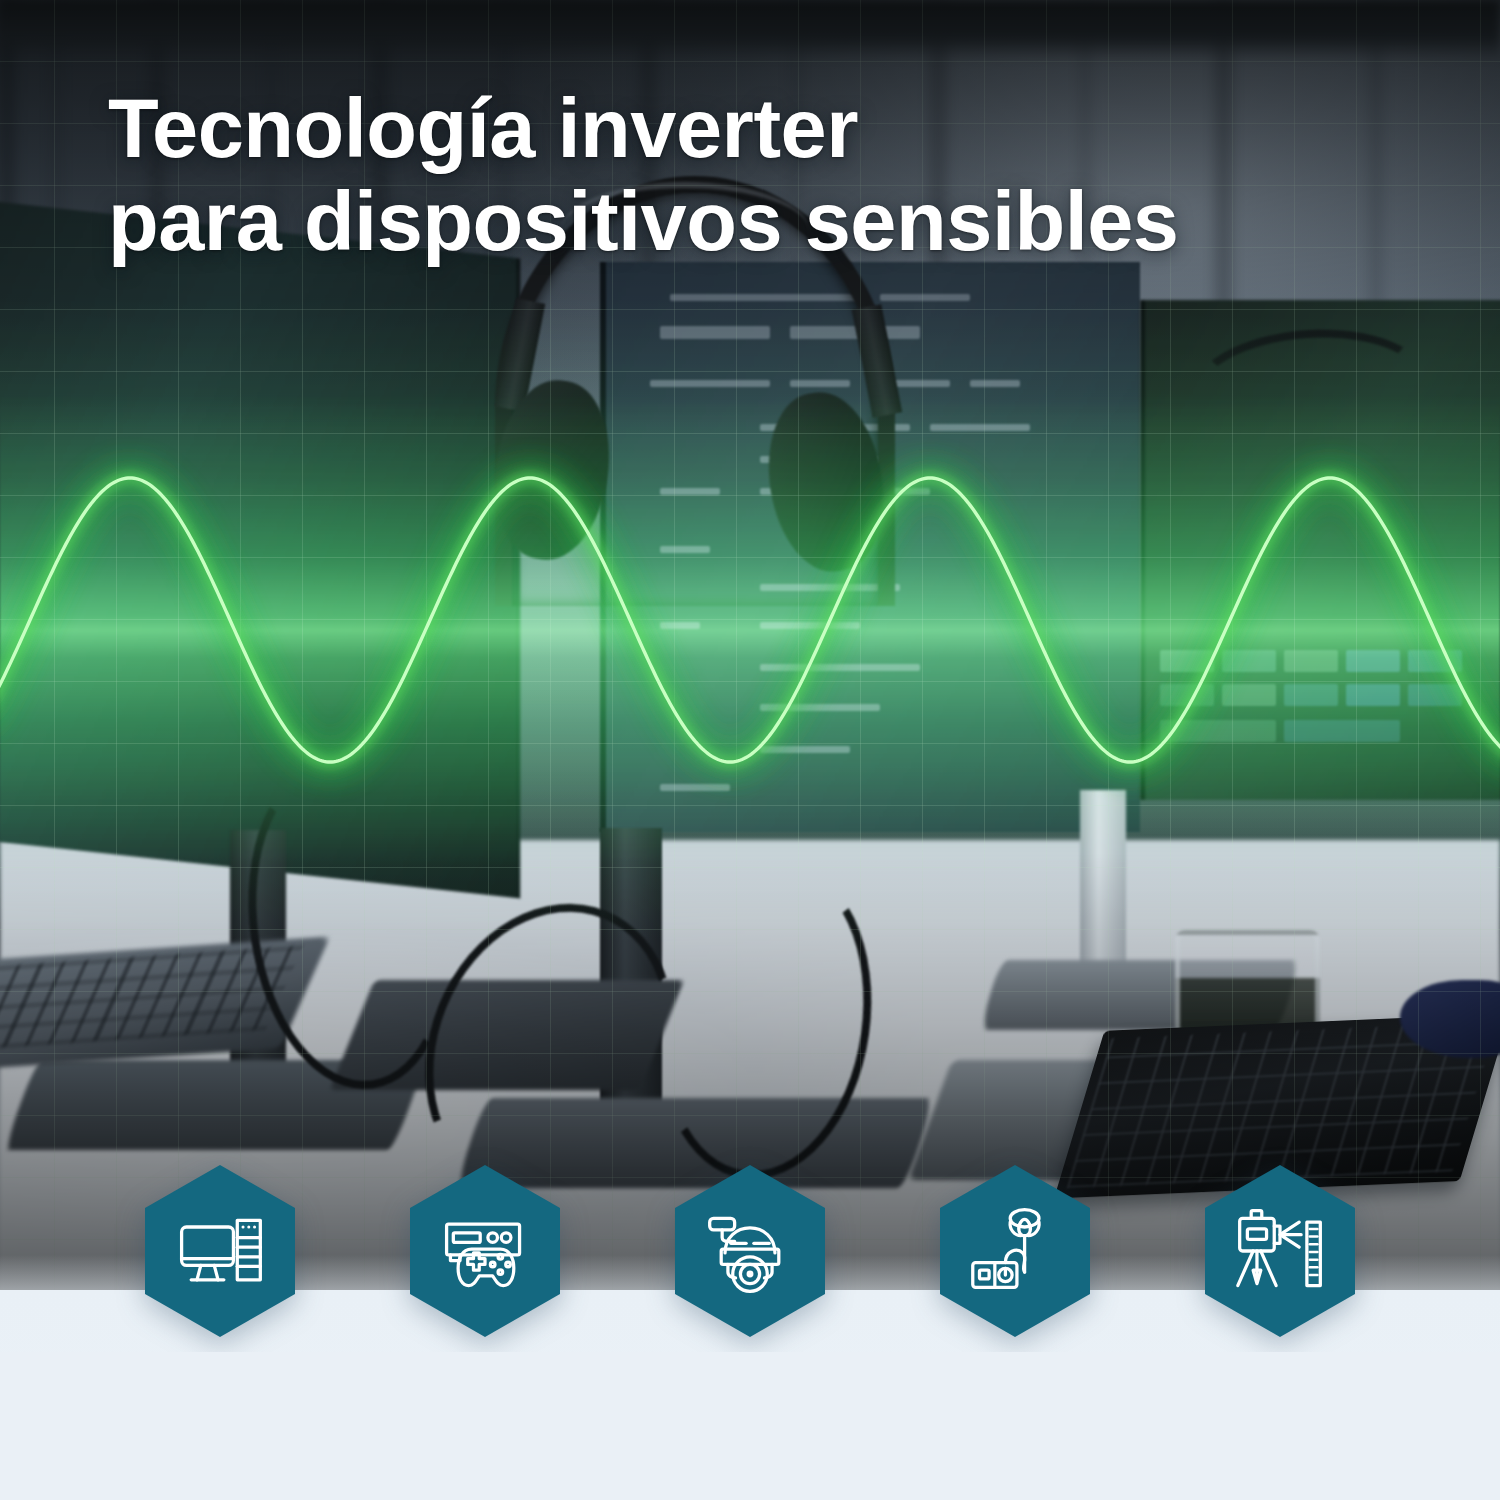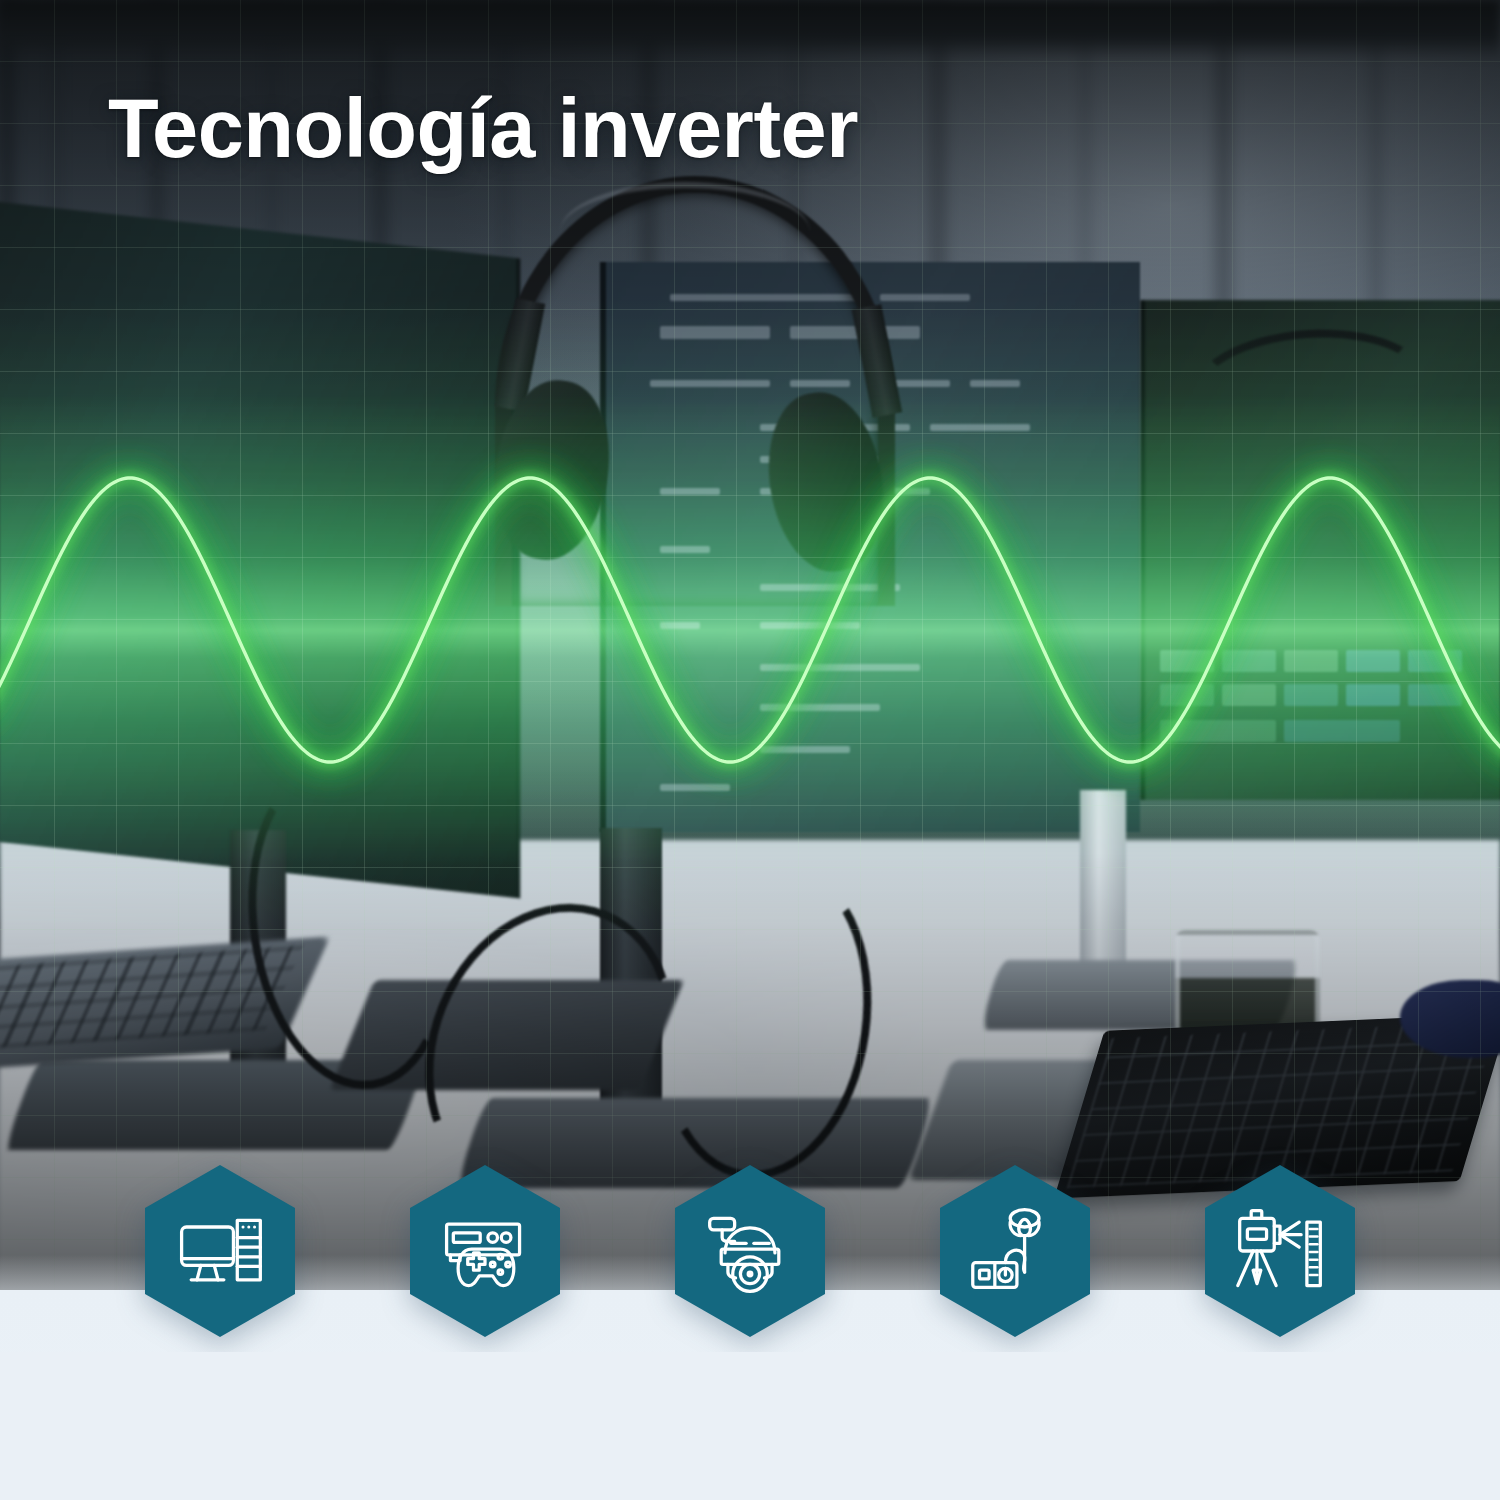--- a/index.html
+++ b/index.html
@@ -425,20 +425,21 @@
 
     <path id="sineHalo" fill="none" stroke="#33c24a" stroke-width="16" stroke-linecap="round" opacity=".55" filter="url(#glowBig)" d="M-20.0 720.41 L-18.0 717.21 L-16.0 713.91 L-14.0 710.51 L-12.0 707.03 L-10.0 703.47 L-8.0 699.82 L-6.0 696.09 L-4.0 692.28 L-2.0 688.41 L0.0 684.47 L2.0 680.46 L4.0 676.40 L6.0 672.27 L8.0 668.10 L10.0 663.88 L12.0 659.62 L14.0 655.31 L16.0 650.98 L18.0 646.61 L20.0 642.21 L22.0 637.80 L24.0 633.36 L26.0 628.92 L28.0 624.46 L30.0 620.00 L32.0 615.54 L34.0 611.08 L36.0 606.64 L38.0 602.20 L40.0 597.79 L42.0 593.39 L44.0 589.02 L46.0 584.69 L48.0 580.38 L50.0 576.12 L52.0 571.90 L54.0 567.73 L56.0 563.60 L58.0 559.54 L60.0 555.53 L62.0 551.59 L64.0 547.72 L66.0 543.91 L68.0 540.18 L70.0 536.53 L72.0 532.97 L74.0 529.49 L76.0 526.09 L78.0 522.79 L80.0 519.59 L82.0 516.49 L84.0 513.48 L86.0 510.59 L88.0 507.80 L90.0 505.12 L92.0 502.55 L94.0 500.11 L96.0 497.77 L98.0 495.56 L100.0 493.48 L102.0 491.51 L104.0 489.68 L106.0 487.97 L108.0 486.39 L110.0 484.95 L112.0 483.64 L114.0 482.46 L116.0 481.42 L118.0 480.52 L120.0 479.75 L122.0 479.12 L124.0 478.63 L126.0 478.28 L128.0 478.07 L130.0 478.00 L132.0 478.07 L134.0 478.28 L136.0 478.63 L138.0 479.12 L140.0 479.75 L142.0 480.52 L144.0 481.42 L146.0 482.46 L148.0 483.64 L150.0 484.95 L152.0 486.39 L154.0 487.97 L156.0 489.68 L158.0 491.51 L160.0 493.48 L162.0 495.56 L164.0 497.77 L166.0 500.11 L168.0 502.55 L170.0 505.12 L172.0 507.80 L174.0 510.59 L176.0 513.48 L178.0 516.49 L180.0 519.59 L182.0 522.79 L184.0 526.09 L186.0 529.49 L188.0 532.97 L190.0 536.53 L192.0 540.18 L194.0 543.91 L196.0 547.72 L198.0 551.59 L200.0 555.53 L202.0 559.54 L204.0 563.60 L206.0 567.73 L208.0 571.90 L210.0 576.12 L212.0 580.38 L214.0 584.69 L216.0 589.02 L218.0 593.39 L220.0 597.79 L222.0 602.20 L224.0 606.64 L226.0 611.08 L228.0 615.54 L230.0 620.00 L232.0 624.46 L234.0 628.92 L236.0 633.36 L238.0 637.80 L240.0 642.21 L242.0 646.61 L244.0 650.98 L246.0 655.31 L248.0 659.62 L250.0 663.88 L252.0 668.10 L254.0 672.27 L256.0 676.40 L258.0 680.46 L260.0 684.47 L262.0 688.41 L264.0 692.28 L266.0 696.09 L268.0 699.82 L270.0 703.47 L272.0 707.03 L274.0 710.51 L276.0 713.91 L278.0 717.21 L280.0 720.41 L282.0 723.51 L284.0 726.52 L286.0 729.41 L288.0 732.20 L290.0 734.88 L292.0 737.45 L294.0 739.89 L296.0 742.23 L298.0 744.44 L300.0 746.52 L302.0 748.49 L304.0 750.32 L306.0 752.03 L308.0 753.61 L310.0 755.05 L312.0 756.36 L314.0 757.54 L316.0 758.58 L318.0 759.48 L320.0 760.25 L322.0 760.88 L324.0 761.37 L326.0 761.72 L328.0 761.93 L330.0 762.00 L332.0 761.93 L334.0 761.72 L336.0 761.37 L338.0 760.88 L340.0 760.25 L342.0 759.48 L344.0 758.58 L346.0 757.54 L348.0 756.36 L350.0 755.05 L352.0 753.61 L354.0 752.03 L356.0 750.32 L358.0 748.49 L360.0 746.52 L362.0 744.44 L364.0 742.23 L366.0 739.89 L368.0 737.45 L370.0 734.88 L372.0 732.20 L374.0 729.41 L376.0 726.52 L378.0 723.51 L380.0 720.41 L382.0 717.21 L384.0 713.91 L386.0 710.51 L388.0 707.03 L390.0 703.47 L392.0 699.82 L394.0 696.09 L396.0 692.28 L398.0 688.41 L400.0 684.47 L402.0 680.46 L404.0 676.40 L406.0 672.27 L408.0 668.10 L410.0 663.88 L412.0 659.62 L414.0 655.31 L416.0 650.98 L418.0 646.61 L420.0 642.21 L422.0 637.80 L424.0 633.36 L426.0 628.92 L428.0 624.46 L430.0 620.00 L432.0 615.54 L434.0 611.08 L436.0 606.64 L438.0 602.20 L440.0 597.79 L442.0 593.39 L444.0 589.02 L446.0 584.69 L448.0 580.38 L450.0 576.12 L452.0 571.90 L454.0 567.73 L456.0 563.60 L458.0 559.54 L460.0 555.53 L462.0 551.59 L464.0 547.72 L466.0 543.91 L468.0 540.18 L470.0 536.53 L472.0 532.97 L474.0 529.49 L476.0 526.09 L478.0 522.79 L480.0 519.59 L482.0 516.49 L484.0 513.48 L486.0 510.59 L488.0 507.80 L490.0 505.12 L492.0 502.55 L494.0 500.11 L496.0 497.77 L498.0 495.56 L500.0 493.48 L502.0 491.51 L504.0 489.68 L506.0 487.97 L508.0 486.39 L510.0 484.95 L512.0 483.64 L514.0 482.46 L516.0 481.42 L518.0 480.52 L520.0 479.75 L522.0 479.12 L524.0 478.63 L526.0 478.28 L528.0 478.07 L530.0 478.00 L532.0 478.07 L534.0 478.28 L536.0 478.63 L538.0 479.12 L540.0 479.75 L542.0 480.52 L544.0 481.42 L546.0 482.46 L548.0 483.64 L550.0 484.95 L552.0 486.39 L554.0 487.97 L556.0 489.68 L558.0 491.51 L560.0 493.48 L562.0 495.56 L564.0 497.77 L566.0 500.11 L568.0 502.55 L570.0 505.12 L572.0 507.80 L574.0 510.59 L576.0 513.48 L578.0 516.49 L580.0 519.59 L582.0 522.79 L584.0 526.09 L586.0 529.49 L588.0 532.97 L590.0 536.53 L592.0 540.18 L594.0 543.91 L596.0 547.72 L598.0 551.59 L600.0 555.53 L602.0 559.54 L604.0 563.60 L606.0 567.73 L608.0 571.90 L610.0 576.12 L612.0 580.38 L614.0 584.69 L616.0 589.02 L618.0 593.39 L620.0 597.79 L622.0 602.20 L624.0 606.64 L626.0 611.08 L628.0 615.54 L630.0 620.00 L632.0 624.46 L634.0 628.92 L636.0 633.36 L638.0 637.80 L640.0 642.21 L642.0 646.61 L644.0 650.98 L646.0 655.31 L648.0 659.62 L650.0 663.88 L652.0 668.10 L654.0 672.27 L656.0 676.40 L658.0 680.46 L660.0 684.47 L662.0 688.41 L664.0 692.28 L666.0 696.09 L668.0 699.82 L670.0 703.47 L672.0 707.03 L674.0 710.51 L676.0 713.91 L678.0 717.21 L680.0 720.41 L682.0 723.51 L684.0 726.52 L686.0 729.41 L688.0 732.20 L690.0 734.88 L692.0 737.45 L694.0 739.89 L696.0 742.23 L698.0 744.44 L700.0 746.52 L702.0 748.49 L704.0 750.32 L706.0 752.03 L708.0 753.61 L710.0 755.05 L712.0 756.36 L714.0 757.54 L716.0 758.58 L718.0 759.48 L720.0 760.25 L722.0 760.88 L724.0 761.37 L726.0 761.72 L728.0 761.93 L730.0 762.00 L732.0 761.93 L734.0 761.72 L736.0 761.37 L738.0 760.88 L740.0 760.25 L742.0 759.48 L744.0 758.58 L746.0 757.54 L748.0 756.36 L750.0 755.05 L752.0 753.61 L754.0 752.03 L756.0 750.32 L758.0 748.49 L760.0 746.52 L762.0 744.44 L764.0 742.23 L766.0 739.89 L768.0 737.45 L770.0 734.88 L772.0 732.20 L774.0 729.41 L776.0 726.52 L778.0 723.51 L780.0 720.41 L782.0 717.21 L784.0 713.91 L786.0 710.51 L788.0 707.03 L790.0 703.47 L792.0 699.82 L794.0 696.09 L796.0 692.28 L798.0 688.41 L800.0 684.47 L802.0 680.46 L804.0 676.40 L806.0 672.27 L808.0 668.10 L810.0 663.88 L812.0 659.62 L814.0 655.31 L816.0 650.98 L818.0 646.61 L820.0 642.21 L822.0 637.80 L824.0 633.36 L826.0 628.92 L828.0 624.46 L830.0 620.00 L832.0 615.54 L834.0 611.08 L836.0 606.64 L838.0 602.20 L840.0 597.79 L842.0 593.39 L844.0 589.02 L846.0 584.69 L848.0 580.38 L850.0 576.12 L852.0 571.90 L854.0 567.73 L856.0 563.60 L858.0 559.54 L860.0 555.53 L862.0 551.59 L864.0 547.72 L866.0 543.91 L868.0 540.18 L870.0 536.53 L872.0 532.97 L874.0 529.49 L876.0 526.09 L878.0 522.79 L880.0 519.59 L882.0 516.49 L884.0 513.48 L886.0 510.59 L888.0 507.80 L890.0 505.12 L892.0 502.55 L894.0 500.11 L896.0 497.77 L898.0 495.56 L900.0 493.48 L902.0 491.51 L904.0 489.68 L906.0 487.97 L908.0 486.39 L910.0 484.95 L912.0 483.64 L914.0 482.46 L916.0 481.42 L918.0 480.52 L920.0 479.75 L922.0 479.12 L924.0 478.63 L926.0 478.28 L928.0 478.07 L930.0 478.00 L932.0 478.07 L934.0 478.28 L936.0 478.63 L938.0 479.12 L940.0 479.75 L942.0 480.52 L944.0 481.42 L946.0 482.46 L948.0 483.64 L950.0 484.95 L952.0 486.39 L954.0 487.97 L956.0 489.68 L958.0 491.51 L960.0 493.48 L962.0 495.56 L964.0 497.77 L966.0 500.11 L968.0 502.55 L970.0 505.12 L972.0 507.80 L974.0 510.59 L976.0 513.48 L978.0 516.49 L980.0 519.59 L982.0 522.79 L984.0 526.09 L986.0 529.49 L988.0 532.97 L990.0 536.53 L992.0 540.18 L994.0 543.91 L996.0 547.72 L998.0 551.59 L1000.0 555.53 L1002.0 559.54 L1004.0 563.60 L1006.0 567.73 L1008.0 571.90 L1010.0 576.12 L1012.0 580.38 L1014.0 584.69 L1016.0 589.02 L1018.0 593.39 L1020.0 597.79 L1022.0 602.20 L1024.0 606.64 L1026.0 611.08 L1028.0 615.54 L1030.0 620.00 L1032.0 624.46 L1034.0 628.92 L1036.0 633.36 L1038.0 637.80 L1040.0 642.21 L1042.0 646.61 L1044.0 650.98 L1046.0 655.31 L1048.0 659.62 L1050.0 663.88 L1052.0 668.10 L1054.0 672.27 L1056.0 676.40 L1058.0 680.46 L1060.0 684.47 L1062.0 688.41 L1064.0 692.28 L1066.0 696.09 L1068.0 699.82 L1070.0 703.47 L1072.0 707.03 L1074.0 710.51 L1076.0 713.91 L1078.0 717.21 L1080.0 720.41 L1082.0 723.51 L1084.0 726.52 L1086.0 729.41 L1088.0 732.20 L1090.0 734.88 L1092.0 737.45 L1094.0 739.89 L1096.0 742.23 L1098.0 744.44 L1100.0 746.52 L1102.0 748.49 L1104.0 750.32 L1106.0 752.03 L1108.0 753.61 L1110.0 755.05 L1112.0 756.36 L1114.0 757.54 L1116.0 758.58 L1118.0 759.48 L1120.0 760.25 L1122.0 760.88 L1124.0 761.37 L1126.0 761.72 L1128.0 761.93 L1130.0 762.00 L1132.0 761.93 L1134.0 761.72 L1136.0 761.37 L1138.0 760.88 L1140.0 760.25 L1142.0 759.48 L1144.0 758.58 L1146.0 757.54 L1148.0 756.36 L1150.0 755.05 L1152.0 753.61 L1154.0 752.03 L1156.0 750.32 L1158.0 748.49 L1160.0 746.52 L1162.0 744.44 L1164.0 742.23 L1166.0 739.89 L1168.0 737.45 L1170.0 734.88 L1172.0 732.20 L1174.0 729.41 L1176.0 726.52 L1178.0 723.51 L1180.0 720.41 L1182.0 717.21 L1184.0 713.91 L1186.0 710.51 L1188.0 707.03 L1190.0 703.47 L1192.0 699.82 L1194.0 696.09 L1196.0 692.28 L1198.0 688.41 L1200.0 684.47 L1202.0 680.46 L1204.0 676.40 L1206.0 672.27 L1208.0 668.10 L1210.0 663.88 L1212.0 659.62 L1214.0 655.31 L1216.0 650.98 L1218.0 646.61 L1220.0 642.21 L1222.0 637.80 L1224.0 633.36 L1226.0 628.92 L1228.0 624.46 L1230.0 620.00 L1232.0 615.54 L1234.0 611.08 L1236.0 606.64 L1238.0 602.20 L1240.0 597.79 L1242.0 593.39 L1244.0 589.02 L1246.0 584.69 L1248.0 580.38 L1250.0 576.12 L1252.0 571.90 L1254.0 567.73 L1256.0 563.60 L1258.0 559.54 L1260.0 555.53 L1262.0 551.59 L1264.0 547.72 L1266.0 543.91 L1268.0 540.18 L1270.0 536.53 L1272.0 532.97 L1274.0 529.49 L1276.0 526.09 L1278.0 522.79 L1280.0 519.59 L1282.0 516.49 L1284.0 513.48 L1286.0 510.59 L1288.0 507.80 L1290.0 505.12 L1292.0 502.55 L1294.0 500.11 L1296.0 497.77 L1298.0 495.56 L1300.0 493.48 L1302.0 491.51 L1304.0 489.68 L1306.0 487.97 L1308.0 486.39 L1310.0 484.95 L1312.0 483.64 L1314.0 482.46 L1316.0 481.42 L1318.0 480.52 L1320.0 479.75 L1322.0 479.12 L1324.0 478.63 L1326.0 478.28 L1328.0 478.07 L1330.0 478.00 L1332.0 478.07 L1334.0 478.28 L1336.0 478.63 L1338.0 479.12 L1340.0 479.75 L1342.0 480.52 L1344.0 481.42 L1346.0 482.46 L1348.0 483.64 L1350.0 484.95 L1352.0 486.39 L1354.0 487.97 L1356.0 489.68 L1358.0 491.51 L1360.0 493.48 L1362.0 495.56 L1364.0 497.77 L1366.0 500.11 L1368.0 502.55 L1370.0 505.12 L1372.0 507.80 L1374.0 510.59 L1376.0 513.48 L1378.0 516.49 L1380.0 519.59 L1382.0 522.79 L1384.0 526.09 L1386.0 529.49 L1388.0 532.97 L1390.0 536.53 L1392.0 540.18 L1394.0 543.91 L1396.0 547.72 L1398.0 551.59 L1400.0 555.53 L1402.0 559.54 L1404.0 563.60 L1406.0 567.73 L1408.0 571.90 L1410.0 576.12 L1412.0 580.38 L1414.0 584.69 L1416.0 589.02 L1418.0 593.39 L1420.0 597.79 L1422.0 602.20 L1424.0 606.64 L1426.0 611.08 L1428.0 615.54 L1430.0 620.00 L1432.0 624.46 L1434.0 628.92 L1436.0 633.36 L1438.0 637.80 L1440.0 642.21 L1442.0 646.61 L1444.0 650.98 L1446.0 655.31 L1448.0 659.62 L1450.0 663.88 L1452.0 668.10 L1454.0 672.27 L1456.0 676.40 L1458.0 680.46 L1460.0 684.47 L1462.0 688.41 L1464.0 692.28 L1466.0 696.09 L1468.0 699.82 L1470.0 703.47 L1472.0 707.03 L1474.0 710.51 L1476.0 713.91 L1478.0 717.21 L1480.0 720.41 L1482.0 723.51 L1484.0 726.52 L1486.0 729.41 L1488.0 732.20 L1490.0 734.88 L1492.0 737.45 L1494.0 739.89 L1496.0 742.23 L1498.0 744.44 L1500.0 746.52 L1502.0 748.49 L1504.0 750.32 L1506.0 752.03 L1508.0 753.61 L1510.0 755.05 L1512.0 756.36 L1514.0 757.54 L1516.0 758.58 L1518.0 759.48 L1520.0 760.25"></path>
 
     <path id="sineGlow" fill="none" stroke="#5ee05e" stroke-width="8" stroke-linecap="round" opacity=".85" filter="url(#glowMid)" d="M-20.0 720.41 L-18.0 717.21 L-16.0 713.91 L-14.0 710.51 L-12.0 707.03 L-10.0 703.47 L-8.0 699.82 L-6.0 696.09 L-4.0 692.28 L-2.0 688.41 L0.0 684.47 L2.0 680.46 L4.0 676.40 L6.0 672.27 L8.0 668.10 L10.0 663.88 L12.0 659.62 L14.0 655.31 L16.0 650.98 L18.0 646.61 L20.0 642.21 L22.0 637.80 L24.0 633.36 L26.0 628.92 L28.0 624.46 L30.0 620.00 L32.0 615.54 L34.0 611.08 L36.0 606.64 L38.0 602.20 L40.0 597.79 L42.0 593.39 L44.0 589.02 L46.0 584.69 L48.0 580.38 L50.0 576.12 L52.0 571.90 L54.0 567.73 L56.0 563.60 L58.0 559.54 L60.0 555.53 L62.0 551.59 L64.0 547.72 L66.0 543.91 L68.0 540.18 L70.0 536.53 L72.0 532.97 L74.0 529.49 L76.0 526.09 L78.0 522.79 L80.0 519.59 L82.0 516.49 L84.0 513.48 L86.0 510.59 L88.0 507.80 L90.0 505.12 L92.0 502.55 L94.0 500.11 L96.0 497.77 L98.0 495.56 L100.0 493.48 L102.0 491.51 L104.0 489.68 L106.0 487.97 L108.0 486.39 L110.0 484.95 L112.0 483.64 L114.0 482.46 L116.0 481.42 L118.0 480.52 L120.0 479.75 L122.0 479.12 L124.0 478.63 L126.0 478.28 L128.0 478.07 L130.0 478.00 L132.0 478.07 L134.0 478.28 L136.0 478.63 L138.0 479.12 L140.0 479.75 L142.0 480.52 L144.0 481.42 L146.0 482.46 L148.0 483.64 L150.0 484.95 L152.0 486.39 L154.0 487.97 L156.0 489.68 L158.0 491.51 L160.0 493.48 L162.0 495.56 L164.0 497.77 L166.0 500.11 L168.0 502.55 L170.0 505.12 L172.0 507.80 L174.0 510.59 L176.0 513.48 L178.0 516.49 L180.0 519.59 L182.0 522.79 L184.0 526.09 L186.0 529.49 L188.0 532.97 L190.0 536.53 L192.0 540.18 L194.0 543.91 L196.0 547.72 L198.0 551.59 L200.0 555.53 L202.0 559.54 L204.0 563.60 L206.0 567.73 L208.0 571.90 L210.0 576.12 L212.0 580.38 L214.0 584.69 L216.0 589.02 L218.0 593.39 L220.0 597.79 L222.0 602.20 L224.0 606.64 L226.0 611.08 L228.0 615.54 L230.0 620.00 L232.0 624.46 L234.0 628.92 L236.0 633.36 L238.0 637.80 L240.0 642.21 L242.0 646.61 L244.0 650.98 L246.0 655.31 L248.0 659.62 L250.0 663.88 L252.0 668.10 L254.0 672.27 L256.0 676.40 L258.0 680.46 L260.0 684.47 L262.0 688.41 L264.0 692.28 L266.0 696.09 L268.0 699.82 L270.0 703.47 L272.0 707.03 L274.0 710.51 L276.0 713.91 L278.0 717.21 L280.0 720.41 L282.0 723.51 L284.0 726.52 L286.0 729.41 L288.0 732.20 L290.0 734.88 L292.0 737.45 L294.0 739.89 L296.0 742.23 L298.0 744.44 L300.0 746.52 L302.0 748.49 L304.0 750.32 L306.0 752.03 L308.0 753.61 L310.0 755.05 L312.0 756.36 L314.0 757.54 L316.0 758.58 L318.0 759.48 L320.0 760.25 L322.0 760.88 L324.0 761.37 L326.0 761.72 L328.0 761.93 L330.0 762.00 L332.0 761.93 L334.0 761.72 L336.0 761.37 L338.0 760.88 L340.0 760.25 L342.0 759.48 L344.0 758.58 L346.0 757.54 L348.0 756.36 L350.0 755.05 L352.0 753.61 L354.0 752.03 L356.0 750.32 L358.0 748.49 L360.0 746.52 L362.0 744.44 L364.0 742.23 L366.0 739.89 L368.0 737.45 L370.0 734.88 L372.0 732.20 L374.0 729.41 L376.0 726.52 L378.0 723.51 L380.0 720.41 L382.0 717.21 L384.0 713.91 L386.0 710.51 L388.0 707.03 L390.0 703.47 L392.0 699.82 L394.0 696.09 L396.0 692.28 L398.0 688.41 L400.0 684.47 L402.0 680.46 L404.0 676.40 L406.0 672.27 L408.0 668.10 L410.0 663.88 L412.0 659.62 L414.0 655.31 L416.0 650.98 L418.0 646.61 L420.0 642.21 L422.0 637.80 L424.0 633.36 L426.0 628.92 L428.0 624.46 L430.0 620.00 L432.0 615.54 L434.0 611.08 L436.0 606.64 L438.0 602.20 L440.0 597.79 L442.0 593.39 L444.0 589.02 L446.0 584.69 L448.0 580.38 L450.0 576.12 L452.0 571.90 L454.0 567.73 L456.0 563.60 L458.0 559.54 L460.0 555.53 L462.0 551.59 L464.0 547.72 L466.0 543.91 L468.0 540.18 L470.0 536.53 L472.0 532.97 L474.0 529.49 L476.0 526.09 L478.0 522.79 L480.0 519.59 L482.0 516.49 L484.0 513.48 L486.0 510.59 L488.0 507.80 L490.0 505.12 L492.0 502.55 L494.0 500.11 L496.0 497.77 L498.0 495.56 L500.0 493.48 L502.0 491.51 L504.0 489.68 L506.0 487.97 L508.0 486.39 L510.0 484.95 L512.0 483.64 L514.0 482.46 L516.0 481.42 L518.0 480.52 L520.0 479.75 L522.0 479.12 L524.0 478.63 L526.0 478.28 L528.0 478.07 L530.0 478.00 L532.0 478.07 L534.0 478.28 L536.0 478.63 L538.0 479.12 L540.0 479.75 L542.0 480.52 L544.0 481.42 L546.0 482.46 L548.0 483.64 L550.0 484.95 L552.0 486.39 L554.0 487.97 L556.0 489.68 L558.0 491.51 L560.0 493.48 L562.0 495.56 L564.0 497.77 L566.0 500.11 L568.0 502.55 L570.0 505.12 L572.0 507.80 L574.0 510.59 L576.0 513.48 L578.0 516.49 L580.0 519.59 L582.0 522.79 L584.0 526.09 L586.0 529.49 L588.0 532.97 L590.0 536.53 L592.0 540.18 L594.0 543.91 L596.0 547.72 L598.0 551.59 L600.0 555.53 L602.0 559.54 L604.0 563.60 L606.0 567.73 L608.0 571.90 L610.0 576.12 L612.0 580.38 L614.0 584.69 L616.0 589.02 L618.0 593.39 L620.0 597.79 L622.0 602.20 L624.0 606.64 L626.0 611.08 L628.0 615.54 L630.0 620.00 L632.0 624.46 L634.0 628.92 L636.0 633.36 L638.0 637.80 L640.0 642.21 L642.0 646.61 L644.0 650.98 L646.0 655.31 L648.0 659.62 L650.0 663.88 L652.0 668.10 L654.0 672.27 L656.0 676.40 L658.0 680.46 L660.0 684.47 L662.0 688.41 L664.0 692.28 L666.0 696.09 L668.0 699.82 L670.0 703.47 L672.0 707.03 L674.0 710.51 L676.0 713.91 L678.0 717.21 L680.0 720.41 L682.0 723.51 L684.0 726.52 L686.0 729.41 L688.0 732.20 L690.0 734.88 L692.0 737.45 L694.0 739.89 L696.0 742.23 L698.0 744.44 L700.0 746.52 L702.0 748.49 L704.0 750.32 L706.0 752.03 L708.0 753.61 L710.0 755.05 L712.0 756.36 L714.0 757.54 L716.0 758.58 L718.0 759.48 L720.0 760.25 L722.0 760.88 L724.0 761.37 L726.0 761.72 L728.0 761.93 L730.0 762.00 L732.0 761.93 L734.0 761.72 L736.0 761.37 L738.0 760.88 L740.0 760.25 L742.0 759.48 L744.0 758.58 L746.0 757.54 L748.0 756.36 L750.0 755.05 L752.0 753.61 L754.0 752.03 L756.0 750.32 L758.0 748.49 L760.0 746.52 L762.0 744.44 L764.0 742.23 L766.0 739.89 L768.0 737.45 L770.0 734.88 L772.0 732.20 L774.0 729.41 L776.0 726.52 L778.0 723.51 L780.0 720.41 L782.0 717.21 L784.0 713.91 L786.0 710.51 L788.0 707.03 L790.0 703.47 L792.0 699.82 L794.0 696.09 L796.0 692.28 L798.0 688.41 L800.0 684.47 L802.0 680.46 L804.0 676.40 L806.0 672.27 L808.0 668.10 L810.0 663.88 L812.0 659.62 L814.0 655.31 L816.0 650.98 L818.0 646.61 L820.0 642.21 L822.0 637.80 L824.0 633.36 L826.0 628.92 L828.0 624.46 L830.0 620.00 L832.0 615.54 L834.0 611.08 L836.0 606.64 L838.0 602.20 L840.0 597.79 L842.0 593.39 L844.0 589.02 L846.0 584.69 L848.0 580.38 L850.0 576.12 L852.0 571.90 L854.0 567.73 L856.0 563.60 L858.0 559.54 L860.0 555.53 L862.0 551.59 L864.0 547.72 L866.0 543.91 L868.0 540.18 L870.0 536.53 L872.0 532.97 L874.0 529.49 L876.0 526.09 L878.0 522.79 L880.0 519.59 L882.0 516.49 L884.0 513.48 L886.0 510.59 L888.0 507.80 L890.0 505.12 L892.0 502.55 L894.0 500.11 L896.0 497.77 L898.0 495.56 L900.0 493.48 L902.0 491.51 L904.0 489.68 L906.0 487.97 L908.0 486.39 L910.0 484.95 L912.0 483.64 L914.0 482.46 L916.0 481.42 L918.0 480.52 L920.0 479.75 L922.0 479.12 L924.0 478.63 L926.0 478.28 L928.0 478.07 L930.0 478.00 L932.0 478.07 L934.0 478.28 L936.0 478.63 L938.0 479.12 L940.0 479.75 L942.0 480.52 L944.0 481.42 L946.0 482.46 L948.0 483.64 L950.0 484.95 L952.0 486.39 L954.0 487.97 L956.0 489.68 L958.0 491.51 L960.0 493.48 L962.0 495.56 L964.0 497.77 L966.0 500.11 L968.0 502.55 L970.0 505.12 L972.0 507.80 L974.0 510.59 L976.0 513.48 L978.0 516.49 L980.0 519.59 L982.0 522.79 L984.0 526.09 L986.0 529.49 L988.0 532.97 L990.0 536.53 L992.0 540.18 L994.0 543.91 L996.0 547.72 L998.0 551.59 L1000.0 555.53 L1002.0 559.54 L1004.0 563.60 L1006.0 567.73 L1008.0 571.90 L1010.0 576.12 L1012.0 580.38 L1014.0 584.69 L1016.0 589.02 L1018.0 593.39 L1020.0 597.79 L1022.0 602.20 L1024.0 606.64 L1026.0 611.08 L1028.0 615.54 L1030.0 620.00 L1032.0 624.46 L1034.0 628.92 L1036.0 633.36 L1038.0 637.80 L1040.0 642.21 L1042.0 646.61 L1044.0 650.98 L1046.0 655.31 L1048.0 659.62 L1050.0 663.88 L1052.0 668.10 L1054.0 672.27 L1056.0 676.40 L1058.0 680.46 L1060.0 684.47 L1062.0 688.41 L1064.0 692.28 L1066.0 696.09 L1068.0 699.82 L1070.0 703.47 L1072.0 707.03 L1074.0 710.51 L1076.0 713.91 L1078.0 717.21 L1080.0 720.41 L1082.0 723.51 L1084.0 726.52 L1086.0 729.41 L1088.0 732.20 L1090.0 734.88 L1092.0 737.45 L1094.0 739.89 L1096.0 742.23 L1098.0 744.44 L1100.0 746.52 L1102.0 748.49 L1104.0 750.32 L1106.0 752.03 L1108.0 753.61 L1110.0 755.05 L1112.0 756.36 L1114.0 757.54 L1116.0 758.58 L1118.0 759.48 L1120.0 760.25 L1122.0 760.88 L1124.0 761.37 L1126.0 761.72 L1128.0 761.93 L1130.0 762.00 L1132.0 761.93 L1134.0 761.72 L1136.0 761.37 L1138.0 760.88 L1140.0 760.25 L1142.0 759.48 L1144.0 758.58 L1146.0 757.54 L1148.0 756.36 L1150.0 755.05 L1152.0 753.61 L1154.0 752.03 L1156.0 750.32 L1158.0 748.49 L1160.0 746.52 L1162.0 744.44 L1164.0 742.23 L1166.0 739.89 L1168.0 737.45 L1170.0 734.88 L1172.0 732.20 L1174.0 729.41 L1176.0 726.52 L1178.0 723.51 L1180.0 720.41 L1182.0 717.21 L1184.0 713.91 L1186.0 710.51 L1188.0 707.03 L1190.0 703.47 L1192.0 699.82 L1194.0 696.09 L1196.0 692.28 L1198.0 688.41 L1200.0 684.47 L1202.0 680.46 L1204.0 676.40 L1206.0 672.27 L1208.0 668.10 L1210.0 663.88 L1212.0 659.62 L1214.0 655.31 L1216.0 650.98 L1218.0 646.61 L1220.0 642.21 L1222.0 637.80 L1224.0 633.36 L1226.0 628.92 L1228.0 624.46 L1230.0 620.00 L1232.0 615.54 L1234.0 611.08 L1236.0 606.64 L1238.0 602.20 L1240.0 597.79 L1242.0 593.39 L1244.0 589.02 L1246.0 584.69 L1248.0 580.38 L1250.0 576.12 L1252.0 571.90 L1254.0 567.73 L1256.0 563.60 L1258.0 559.54 L1260.0 555.53 L1262.0 551.59 L1264.0 547.72 L1266.0 543.91 L1268.0 540.18 L1270.0 536.53 L1272.0 532.97 L1274.0 529.49 L1276.0 526.09 L1278.0 522.79 L1280.0 519.59 L1282.0 516.49 L1284.0 513.48 L1286.0 510.59 L1288.0 507.80 L1290.0 505.12 L1292.0 502.55 L1294.0 500.11 L1296.0 497.77 L1298.0 495.56 L1300.0 493.48 L1302.0 491.51 L1304.0 489.68 L1306.0 487.97 L1308.0 486.39 L1310.0 484.95 L1312.0 483.64 L1314.0 482.46 L1316.0 481.42 L1318.0 480.52 L1320.0 479.75 L1322.0 479.12 L1324.0 478.63 L1326.0 478.28 L1328.0 478.07 L1330.0 478.00 L1332.0 478.07 L1334.0 478.28 L1336.0 478.63 L1338.0 479.12 L1340.0 479.75 L1342.0 480.52 L1344.0 481.42 L1346.0 482.46 L1348.0 483.64 L1350.0 484.95 L1352.0 486.39 L1354.0 487.97 L1356.0 489.68 L1358.0 491.51 L1360.0 493.48 L1362.0 495.56 L1364.0 497.77 L1366.0 500.11 L1368.0 502.55 L1370.0 505.12 L1372.0 507.80 L1374.0 510.59 L1376.0 513.48 L1378.0 516.49 L1380.0 519.59 L1382.0 522.79 L1384.0 526.09 L1386.0 529.49 L1388.0 532.97 L1390.0 536.53 L1392.0 540.18 L1394.0 543.91 L1396.0 547.72 L1398.0 551.59 L1400.0 555.53 L1402.0 559.54 L1404.0 563.60 L1406.0 567.73 L1408.0 571.90 L1410.0 576.12 L1412.0 580.38 L1414.0 584.69 L1416.0 589.02 L1418.0 593.39 L1420.0 597.79 L1422.0 602.20 L1424.0 606.64 L1426.0 611.08 L1428.0 615.54 L1430.0 620.00 L1432.0 624.46 L1434.0 628.92 L1436.0 633.36 L1438.0 637.80 L1440.0 642.21 L1442.0 646.61 L1444.0 650.98 L1446.0 655.31 L1448.0 659.62 L1450.0 663.88 L1452.0 668.10 L1454.0 672.27 L1456.0 676.40 L1458.0 680.46 L1460.0 684.47 L1462.0 688.41 L1464.0 692.28 L1466.0 696.09 L1468.0 699.82 L1470.0 703.47 L1472.0 707.03 L1474.0 710.51 L1476.0 713.91 L1478.0 717.21 L1480.0 720.41 L1482.0 723.51 L1484.0 726.52 L1486.0 729.41 L1488.0 732.20 L1490.0 734.88 L1492.0 737.45 L1494.0 739.89 L1496.0 742.23 L1498.0 744.44 L1500.0 746.52 L1502.0 748.49 L1504.0 750.32 L1506.0 752.03 L1508.0 753.61 L1510.0 755.05 L1512.0 756.36 L1514.0 757.54 L1516.0 758.58 L1518.0 759.48 L1520.0 760.25"></path>
 
     <path id="sineCore" fill="none" stroke="#c8ffc2" stroke-width="3.4" stroke-linecap="round" d="M-20.0 720.41 L-18.0 717.21 L-16.0 713.91 L-14.0 710.51 L-12.0 707.03 L-10.0 703.47 L-8.0 699.82 L-6.0 696.09 L-4.0 692.28 L-2.0 688.41 L0.0 684.47 L2.0 680.46 L4.0 676.40 L6.0 672.27 L8.0 668.10 L10.0 663.88 L12.0 659.62 L14.0 655.31 L16.0 650.98 L18.0 646.61 L20.0 642.21 L22.0 637.80 L24.0 633.36 L26.0 628.92 L28.0 624.46 L30.0 620.00 L32.0 615.54 L34.0 611.08 L36.0 606.64 L38.0 602.20 L40.0 597.79 L42.0 593.39 L44.0 589.02 L46.0 584.69 L48.0 580.38 L50.0 576.12 L52.0 571.90 L54.0 567.73 L56.0 563.60 L58.0 559.54 L60.0 555.53 L62.0 551.59 L64.0 547.72 L66.0 543.91 L68.0 540.18 L70.0 536.53 L72.0 532.97 L74.0 529.49 L76.0 526.09 L78.0 522.79 L80.0 519.59 L82.0 516.49 L84.0 513.48 L86.0 510.59 L88.0 507.80 L90.0 505.12 L92.0 502.55 L94.0 500.11 L96.0 497.77 L98.0 495.56 L100.0 493.48 L102.0 491.51 L104.0 489.68 L106.0 487.97 L108.0 486.39 L110.0 484.95 L112.0 483.64 L114.0 482.46 L116.0 481.42 L118.0 480.52 L120.0 479.75 L122.0 479.12 L124.0 478.63 L126.0 478.28 L128.0 478.07 L130.0 478.00 L132.0 478.07 L134.0 478.28 L136.0 478.63 L138.0 479.12 L140.0 479.75 L142.0 480.52 L144.0 481.42 L146.0 482.46 L148.0 483.64 L150.0 484.95 L152.0 486.39 L154.0 487.97 L156.0 489.68 L158.0 491.51 L160.0 493.48 L162.0 495.56 L164.0 497.77 L166.0 500.11 L168.0 502.55 L170.0 505.12 L172.0 507.80 L174.0 510.59 L176.0 513.48 L178.0 516.49 L180.0 519.59 L182.0 522.79 L184.0 526.09 L186.0 529.49 L188.0 532.97 L190.0 536.53 L192.0 540.18 L194.0 543.91 L196.0 547.72 L198.0 551.59 L200.0 555.53 L202.0 559.54 L204.0 563.60 L206.0 567.73 L208.0 571.90 L210.0 576.12 L212.0 580.38 L214.0 584.69 L216.0 589.02 L218.0 593.39 L220.0 597.79 L222.0 602.20 L224.0 606.64 L226.0 611.08 L228.0 615.54 L230.0 620.00 L232.0 624.46 L234.0 628.92 L236.0 633.36 L238.0 637.80 L240.0 642.21 L242.0 646.61 L244.0 650.98 L246.0 655.31 L248.0 659.62 L250.0 663.88 L252.0 668.10 L254.0 672.27 L256.0 676.40 L258.0 680.46 L260.0 684.47 L262.0 688.41 L264.0 692.28 L266.0 696.09 L268.0 699.82 L270.0 703.47 L272.0 707.03 L274.0 710.51 L276.0 713.91 L278.0 717.21 L280.0 720.41 L282.0 723.51 L284.0 726.52 L286.0 729.41 L288.0 732.20 L290.0 734.88 L292.0 737.45 L294.0 739.89 L296.0 742.23 L298.0 744.44 L300.0 746.52 L302.0 748.49 L304.0 750.32 L306.0 752.03 L308.0 753.61 L310.0 755.05 L312.0 756.36 L314.0 757.54 L316.0 758.58 L318.0 759.48 L320.0 760.25 L322.0 760.88 L324.0 761.37 L326.0 761.72 L328.0 761.93 L330.0 762.00 L332.0 761.93 L334.0 761.72 L336.0 761.37 L338.0 760.88 L340.0 760.25 L342.0 759.48 L344.0 758.58 L346.0 757.54 L348.0 756.36 L350.0 755.05 L352.0 753.61 L354.0 752.03 L356.0 750.32 L358.0 748.49 L360.0 746.52 L362.0 744.44 L364.0 742.23 L366.0 739.89 L368.0 737.45 L370.0 734.88 L372.0 732.20 L374.0 729.41 L376.0 726.52 L378.0 723.51 L380.0 720.41 L382.0 717.21 L384.0 713.91 L386.0 710.51 L388.0 707.03 L390.0 703.47 L392.0 699.82 L394.0 696.09 L396.0 692.28 L398.0 688.41 L400.0 684.47 L402.0 680.46 L404.0 676.40 L406.0 672.27 L408.0 668.10 L410.0 663.88 L412.0 659.62 L414.0 655.31 L416.0 650.98 L418.0 646.61 L420.0 642.21 L422.0 637.80 L424.0 633.36 L426.0 628.92 L428.0 624.46 L430.0 620.00 L432.0 615.54 L434.0 611.08 L436.0 606.64 L438.0 602.20 L440.0 597.79 L442.0 593.39 L444.0 589.02 L446.0 584.69 L448.0 580.38 L450.0 576.12 L452.0 571.90 L454.0 567.73 L456.0 563.60 L458.0 559.54 L460.0 555.53 L462.0 551.59 L464.0 547.72 L466.0 543.91 L468.0 540.18 L470.0 536.53 L472.0 532.97 L474.0 529.49 L476.0 526.09 L478.0 522.79 L480.0 519.59 L482.0 516.49 L484.0 513.48 L486.0 510.59 L488.0 507.80 L490.0 505.12 L492.0 502.55 L494.0 500.11 L496.0 497.77 L498.0 495.56 L500.0 493.48 L502.0 491.51 L504.0 489.68 L506.0 487.97 L508.0 486.39 L510.0 484.95 L512.0 483.64 L514.0 482.46 L516.0 481.42 L518.0 480.52 L520.0 479.75 L522.0 479.12 L524.0 478.63 L526.0 478.28 L528.0 478.07 L530.0 478.00 L532.0 478.07 L534.0 478.28 L536.0 478.63 L538.0 479.12 L540.0 479.75 L542.0 480.52 L544.0 481.42 L546.0 482.46 L548.0 483.64 L550.0 484.95 L552.0 486.39 L554.0 487.97 L556.0 489.68 L558.0 491.51 L560.0 493.48 L562.0 495.56 L564.0 497.77 L566.0 500.11 L568.0 502.55 L570.0 505.12 L572.0 507.80 L574.0 510.59 L576.0 513.48 L578.0 516.49 L580.0 519.59 L582.0 522.79 L584.0 526.09 L586.0 529.49 L588.0 532.97 L590.0 536.53 L592.0 540.18 L594.0 543.91 L596.0 547.72 L598.0 551.59 L600.0 555.53 L602.0 559.54 L604.0 563.60 L606.0 567.73 L608.0 571.90 L610.0 576.12 L612.0 580.38 L614.0 584.69 L616.0 589.02 L618.0 593.39 L620.0 597.79 L622.0 602.20 L624.0 606.64 L626.0 611.08 L628.0 615.54 L630.0 620.00 L632.0 624.46 L634.0 628.92 L636.0 633.36 L638.0 637.80 L640.0 642.21 L642.0 646.61 L644.0 650.98 L646.0 655.31 L648.0 659.62 L650.0 663.88 L652.0 668.10 L654.0 672.27 L656.0 676.40 L658.0 680.46 L660.0 684.47 L662.0 688.41 L664.0 692.28 L666.0 696.09 L668.0 699.82 L670.0 703.47 L672.0 707.03 L674.0 710.51 L676.0 713.91 L678.0 717.21 L680.0 720.41 L682.0 723.51 L684.0 726.52 L686.0 729.41 L688.0 732.20 L690.0 734.88 L692.0 737.45 L694.0 739.89 L696.0 742.23 L698.0 744.44 L700.0 746.52 L702.0 748.49 L704.0 750.32 L706.0 752.03 L708.0 753.61 L710.0 755.05 L712.0 756.36 L714.0 757.54 L716.0 758.58 L718.0 759.48 L720.0 760.25 L722.0 760.88 L724.0 761.37 L726.0 761.72 L728.0 761.93 L730.0 762.00 L732.0 761.93 L734.0 761.72 L736.0 761.37 L738.0 760.88 L740.0 760.25 L742.0 759.48 L744.0 758.58 L746.0 757.54 L748.0 756.36 L750.0 755.05 L752.0 753.61 L754.0 752.03 L756.0 750.32 L758.0 748.49 L760.0 746.52 L762.0 744.44 L764.0 742.23 L766.0 739.89 L768.0 737.45 L770.0 734.88 L772.0 732.20 L774.0 729.41 L776.0 726.52 L778.0 723.51 L780.0 720.41 L782.0 717.21 L784.0 713.91 L786.0 710.51 L788.0 707.03 L790.0 703.47 L792.0 699.82 L794.0 696.09 L796.0 692.28 L798.0 688.41 L800.0 684.47 L802.0 680.46 L804.0 676.40 L806.0 672.27 L808.0 668.10 L810.0 663.88 L812.0 659.62 L814.0 655.31 L816.0 650.98 L818.0 646.61 L820.0 642.21 L822.0 637.80 L824.0 633.36 L826.0 628.92 L828.0 624.46 L830.0 620.00 L832.0 615.54 L834.0 611.08 L836.0 606.64 L838.0 602.20 L840.0 597.79 L842.0 593.39 L844.0 589.02 L846.0 584.69 L848.0 580.38 L850.0 576.12 L852.0 571.90 L854.0 567.73 L856.0 563.60 L858.0 559.54 L860.0 555.53 L862.0 551.59 L864.0 547.72 L866.0 543.91 L868.0 540.18 L870.0 536.53 L872.0 532.97 L874.0 529.49 L876.0 526.09 L878.0 522.79 L880.0 519.59 L882.0 516.49 L884.0 513.48 L886.0 510.59 L888.0 507.80 L890.0 505.12 L892.0 502.55 L894.0 500.11 L896.0 497.77 L898.0 495.56 L900.0 493.48 L902.0 491.51 L904.0 489.68 L906.0 487.97 L908.0 486.39 L910.0 484.95 L912.0 483.64 L914.0 482.46 L916.0 481.42 L918.0 480.52 L920.0 479.75 L922.0 479.12 L924.0 478.63 L926.0 478.28 L928.0 478.07 L930.0 478.00 L932.0 478.07 L934.0 478.28 L936.0 478.63 L938.0 479.12 L940.0 479.75 L942.0 480.52 L944.0 481.42 L946.0 482.46 L948.0 483.64 L950.0 484.95 L952.0 486.39 L954.0 487.97 L956.0 489.68 L958.0 491.51 L960.0 493.48 L962.0 495.56 L964.0 497.77 L966.0 500.11 L968.0 502.55 L970.0 505.12 L972.0 507.80 L974.0 510.59 L976.0 513.48 L978.0 516.49 L980.0 519.59 L982.0 522.79 L984.0 526.09 L986.0 529.49 L988.0 532.97 L990.0 536.53 L992.0 540.18 L994.0 543.91 L996.0 547.72 L998.0 551.59 L1000.0 555.53 L1002.0 559.54 L1004.0 563.60 L1006.0 567.73 L1008.0 571.90 L1010.0 576.12 L1012.0 580.38 L1014.0 584.69 L1016.0 589.02 L1018.0 593.39 L1020.0 597.79 L1022.0 602.20 L1024.0 606.64 L1026.0 611.08 L1028.0 615.54 L1030.0 620.00 L1032.0 624.46 L1034.0 628.92 L1036.0 633.36 L1038.0 637.80 L1040.0 642.21 L1042.0 646.61 L1044.0 650.98 L1046.0 655.31 L1048.0 659.62 L1050.0 663.88 L1052.0 668.10 L1054.0 672.27 L1056.0 676.40 L1058.0 680.46 L1060.0 684.47 L1062.0 688.41 L1064.0 692.28 L1066.0 696.09 L1068.0 699.82 L1070.0 703.47 L1072.0 707.03 L1074.0 710.51 L1076.0 713.91 L1078.0 717.21 L1080.0 720.41 L1082.0 723.51 L1084.0 726.52 L1086.0 729.41 L1088.0 732.20 L1090.0 734.88 L1092.0 737.45 L1094.0 739.89 L1096.0 742.23 L1098.0 744.44 L1100.0 746.52 L1102.0 748.49 L1104.0 750.32 L1106.0 752.03 L1108.0 753.61 L1110.0 755.05 L1112.0 756.36 L1114.0 757.54 L1116.0 758.58 L1118.0 759.48 L1120.0 760.25 L1122.0 760.88 L1124.0 761.37 L1126.0 761.72 L1128.0 761.93 L1130.0 762.00 L1132.0 761.93 L1134.0 761.72 L1136.0 761.37 L1138.0 760.88 L1140.0 760.25 L1142.0 759.48 L1144.0 758.58 L1146.0 757.54 L1148.0 756.36 L1150.0 755.05 L1152.0 753.61 L1154.0 752.03 L1156.0 750.32 L1158.0 748.49 L1160.0 746.52 L1162.0 744.44 L1164.0 742.23 L1166.0 739.89 L1168.0 737.45 L1170.0 734.88 L1172.0 732.20 L1174.0 729.41 L1176.0 726.52 L1178.0 723.51 L1180.0 720.41 L1182.0 717.21 L1184.0 713.91 L1186.0 710.51 L1188.0 707.03 L1190.0 703.47 L1192.0 699.82 L1194.0 696.09 L1196.0 692.28 L1198.0 688.41 L1200.0 684.47 L1202.0 680.46 L1204.0 676.40 L1206.0 672.27 L1208.0 668.10 L1210.0 663.88 L1212.0 659.62 L1214.0 655.31 L1216.0 650.98 L1218.0 646.61 L1220.0 642.21 L1222.0 637.80 L1224.0 633.36 L1226.0 628.92 L1228.0 624.46 L1230.0 620.00 L1232.0 615.54 L1234.0 611.08 L1236.0 606.64 L1238.0 602.20 L1240.0 597.79 L1242.0 593.39 L1244.0 589.02 L1246.0 584.69 L1248.0 580.38 L1250.0 576.12 L1252.0 571.90 L1254.0 567.73 L1256.0 563.60 L1258.0 559.54 L1260.0 555.53 L1262.0 551.59 L1264.0 547.72 L1266.0 543.91 L1268.0 540.18 L1270.0 536.53 L1272.0 532.97 L1274.0 529.49 L1276.0 526.09 L1278.0 522.79 L1280.0 519.59 L1282.0 516.49 L1284.0 513.48 L1286.0 510.59 L1288.0 507.80 L1290.0 505.12 L1292.0 502.55 L1294.0 500.11 L1296.0 497.77 L1298.0 495.56 L1300.0 493.48 L1302.0 491.51 L1304.0 489.68 L1306.0 487.97 L1308.0 486.39 L1310.0 484.95 L1312.0 483.64 L1314.0 482.46 L1316.0 481.42 L1318.0 480.52 L1320.0 479.75 L1322.0 479.12 L1324.0 478.63 L1326.0 478.28 L1328.0 478.07 L1330.0 478.00 L1332.0 478.07 L1334.0 478.28 L1336.0 478.63 L1338.0 479.12 L1340.0 479.75 L1342.0 480.52 L1344.0 481.42 L1346.0 482.46 L1348.0 483.64 L1350.0 484.95 L1352.0 486.39 L1354.0 487.97 L1356.0 489.68 L1358.0 491.51 L1360.0 493.48 L1362.0 495.56 L1364.0 497.77 L1366.0 500.11 L1368.0 502.55 L1370.0 505.12 L1372.0 507.80 L1374.0 510.59 L1376.0 513.48 L1378.0 516.49 L1380.0 519.59 L1382.0 522.79 L1384.0 526.09 L1386.0 529.49 L1388.0 532.97 L1390.0 536.53 L1392.0 540.18 L1394.0 543.91 L1396.0 547.72 L1398.0 551.59 L1400.0 555.53 L1402.0 559.54 L1404.0 563.60 L1406.0 567.73 L1408.0 571.90 L1410.0 576.12 L1412.0 580.38 L1414.0 584.69 L1416.0 589.02 L1418.0 593.39 L1420.0 597.79 L1422.0 602.20 L1424.0 606.64 L1426.0 611.08 L1428.0 615.54 L1430.0 620.00 L1432.0 624.46 L1434.0 628.92 L1436.0 633.36 L1438.0 637.80 L1440.0 642.21 L1442.0 646.61 L1444.0 650.98 L1446.0 655.31 L1448.0 659.62 L1450.0 663.88 L1452.0 668.10 L1454.0 672.27 L1456.0 676.40 L1458.0 680.46 L1460.0 684.47 L1462.0 688.41 L1464.0 692.28 L1466.0 696.09 L1468.0 699.82 L1470.0 703.47 L1472.0 707.03 L1474.0 710.51 L1476.0 713.91 L1478.0 717.21 L1480.0 720.41 L1482.0 723.51 L1484.0 726.52 L1486.0 729.41 L1488.0 732.20 L1490.0 734.88 L1492.0 737.45 L1494.0 739.89 L1496.0 742.23 L1498.0 744.44 L1500.0 746.52 L1502.0 748.49 L1504.0 750.32 L1506.0 752.03 L1508.0 753.61 L1510.0 755.05 L1512.0 756.36 L1514.0 757.54 L1516.0 758.58 L1518.0 759.48 L1520.0 760.25"></path>
   </svg>
 
   <h1 class="headline">
     <span>Tecnología inverter</span>
+    <span class="l2">para dispositivos sensibles</span>
   </h1>
 
   <div class="footer-fade"></div>
   <div class="footer"></div>
 
   <div class="badges">
 
     <div class="badge">
       <div class="hex"></div>
       <svg viewBox="0 0 100 100" fill="none" stroke="#ffffff" stroke-width="3.4" stroke-linejoin="round" stroke-linecap="round">

